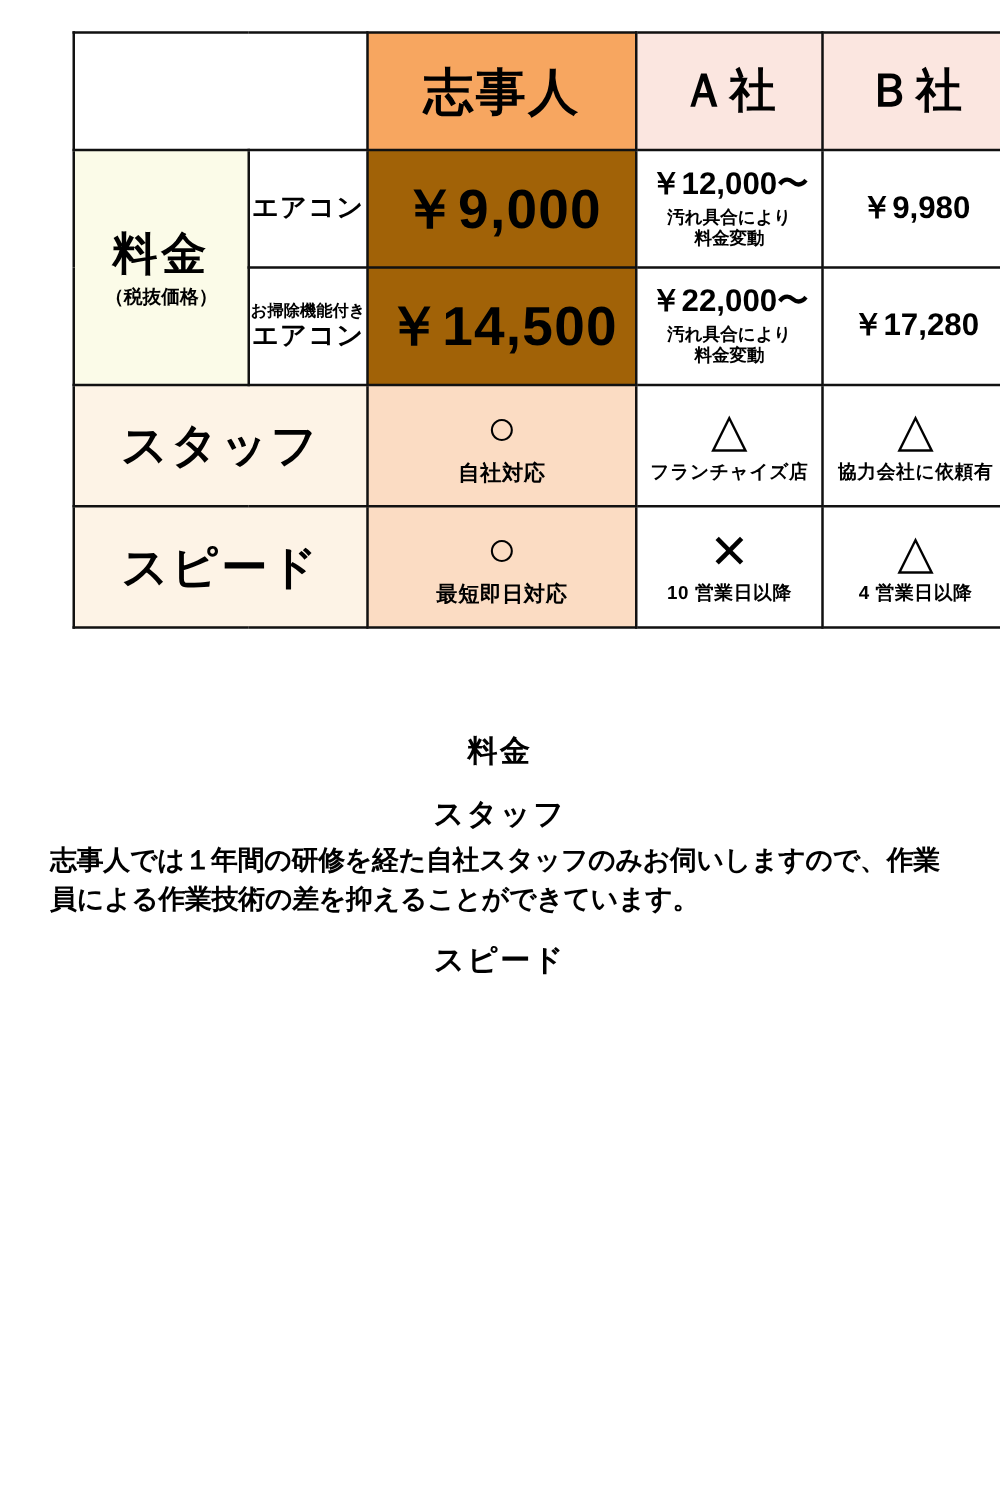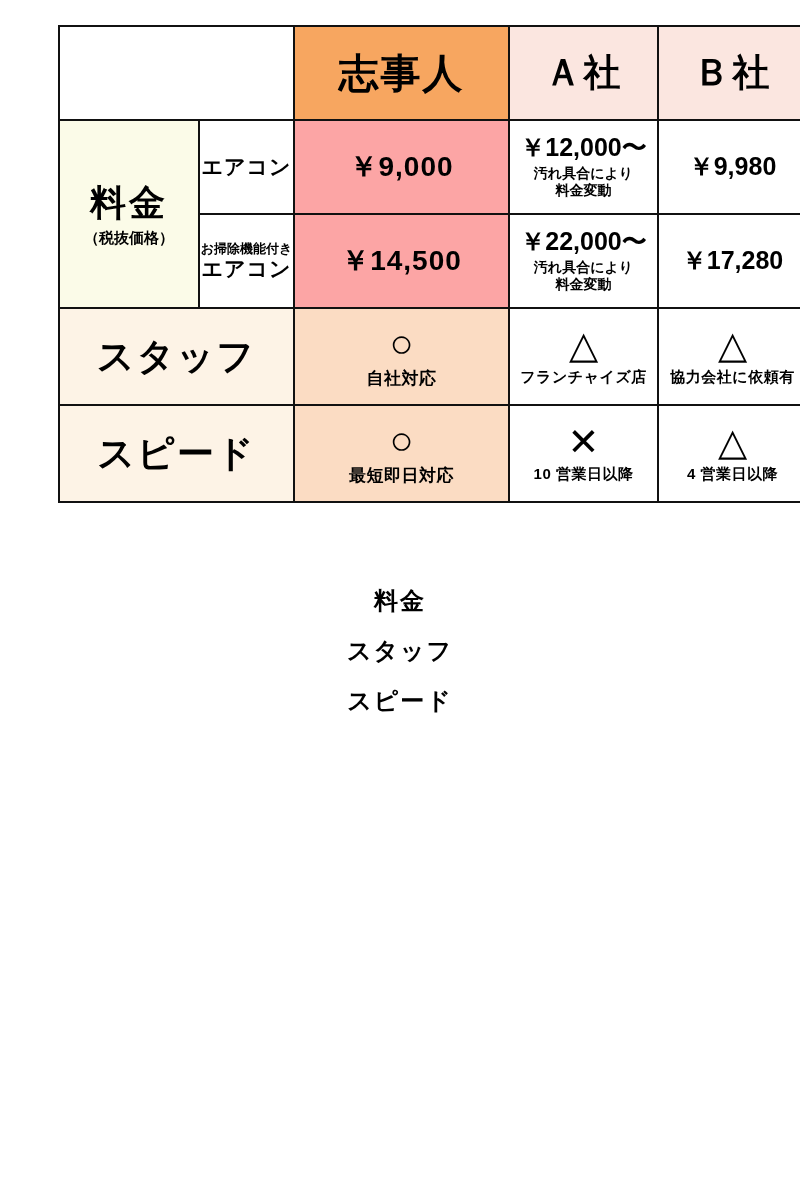--- a/index.html
+++ b/index.html
@@ -85,22 +85,22 @@
   }
   .sub-label .tiny {
     display: block;
     font-size: 13px;
     font-weight: bold;
     letter-spacing: 0;
     line-height: 1.2;
   }
 
   .price-main {
-    background: #fca5a5;
-    font-size: 28px;
+    background: #a16207;
+    font-size: 44px;
     font-weight: bold;
     letter-spacing: 1px;
     height: 92px;
   }
   .price-other {
     background: #ffffff;
     font-size: 25px;
     font-weight: bold;
     line-height: 1.1;
     height: 92px;
@@ -263,20 +263,21 @@
 
 <div class="prose">
 
   <div class="section">
     <div class="section-title">料金</div>
   </div>
 
   <div class="section">
     <div class="section-title">スタッフ</div>
     <div class="section-body">
+      <p>志事人では１年間の研修を経た自社スタッフのみお伺いしますので、作業員による作業技術の差を抑えることができています。</p>
     </div>
   </div>
 
   <div class="section">
     <div class="section-title">スピード</div>
   </div>
 
 </div>
 
 </body></html>

